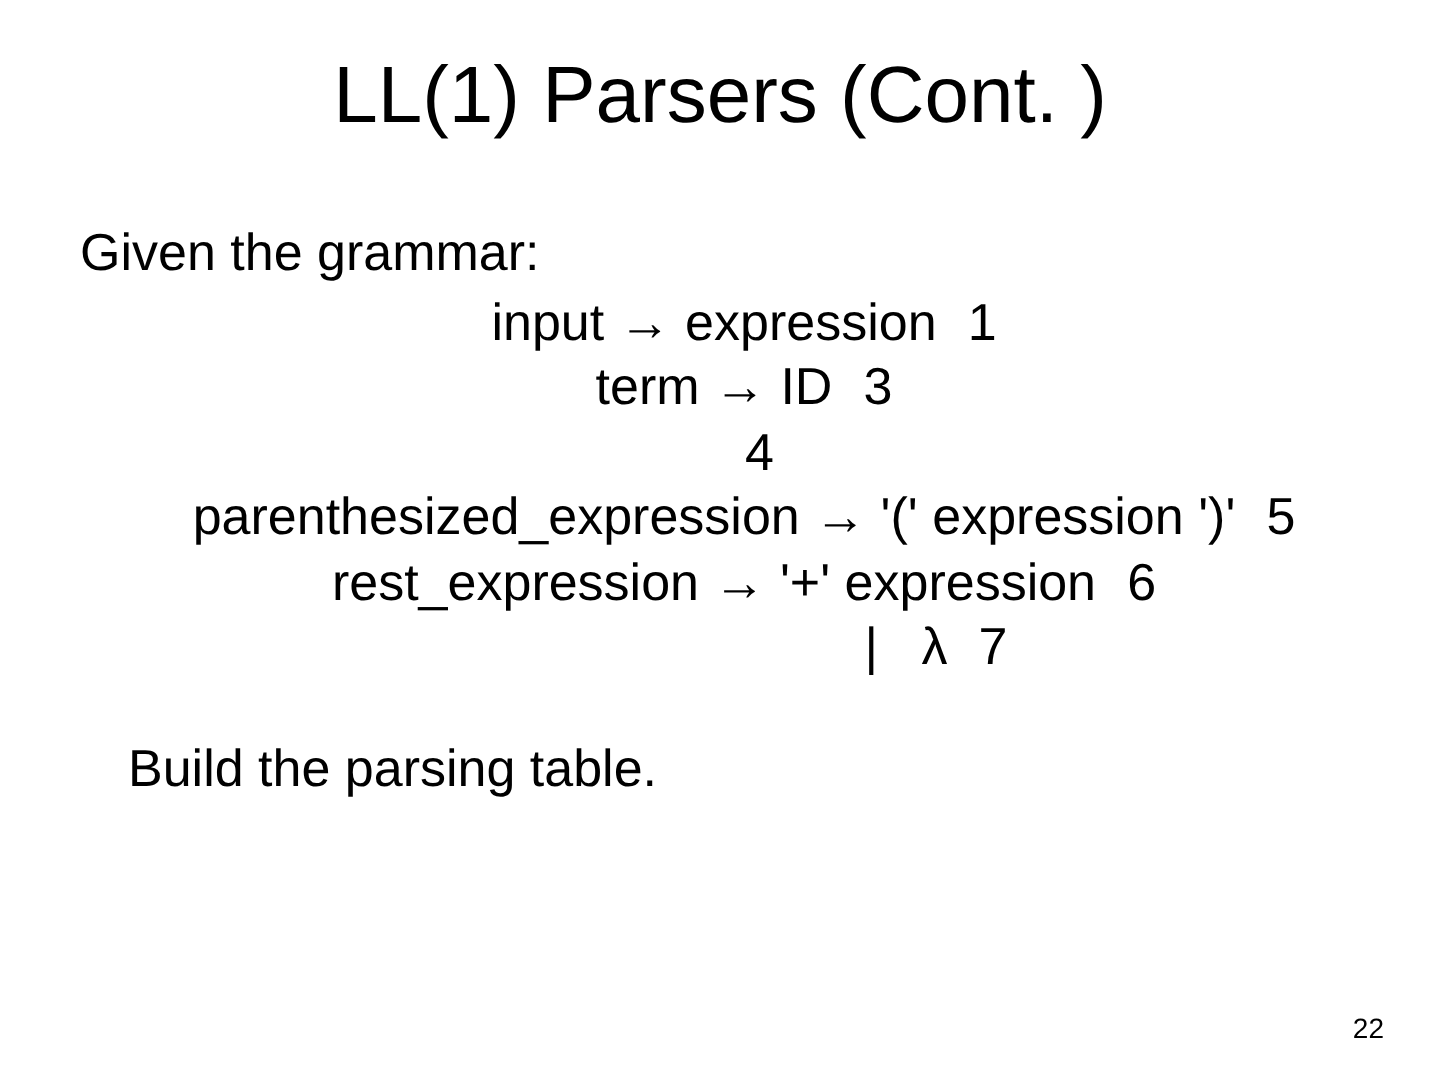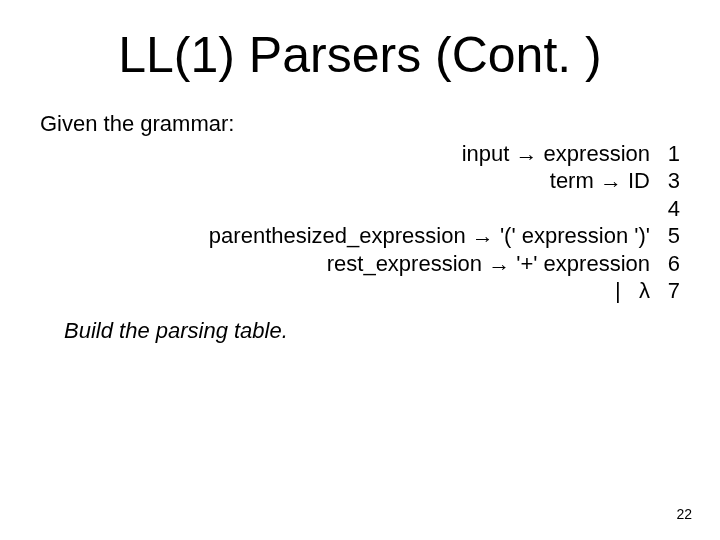--- a/index.html
+++ b/index.html
@@ -17,56 +17,55 @@
     height: 540px;
     position: relative;
     box-sizing: border-box;
   }
   .title {
     position: absolute;
     top: 26px;
     left: 0;
     width: 720px;
     text-align: center;
-    font-size: 50px;
+    font-size: 40px;
     font-weight: 400;
   }
   .body {
     position: absolute;
     top: 110px;
     left: 40px;
     width: 640px;
-    font-size: 22px;
+    font-size: 26px;
     line-height: 1.25;
   }
   .intro {
     margin-bottom: 2px;
   }
   .rules {
     margin-left: 24px;
   }
   .rule-row {
     display: flex;
-    justify-content: flex-end;
+    justify-content: center;
     align-items: baseline;
   }
   .rule-text {
     white-space: pre;
   }
   .rule-num {
     text-align: right;
     min-width: 30px;
   }
   .indent1 { padding-left: 0px; }
   .alt4 { padding-left: 74px; }
   .alt7 { padding-left: 192px; }
   .task {
-    margin-top: 12px;
+    margin-top: 28px;
     margin-left: 24px;
-    font-style: italic;
   }
   .pagenum {
     position: absolute;
     bottom: 18px;
     right: 28px;
     font-size: 14px;
   }
 </style>
 </head>
 <body>

